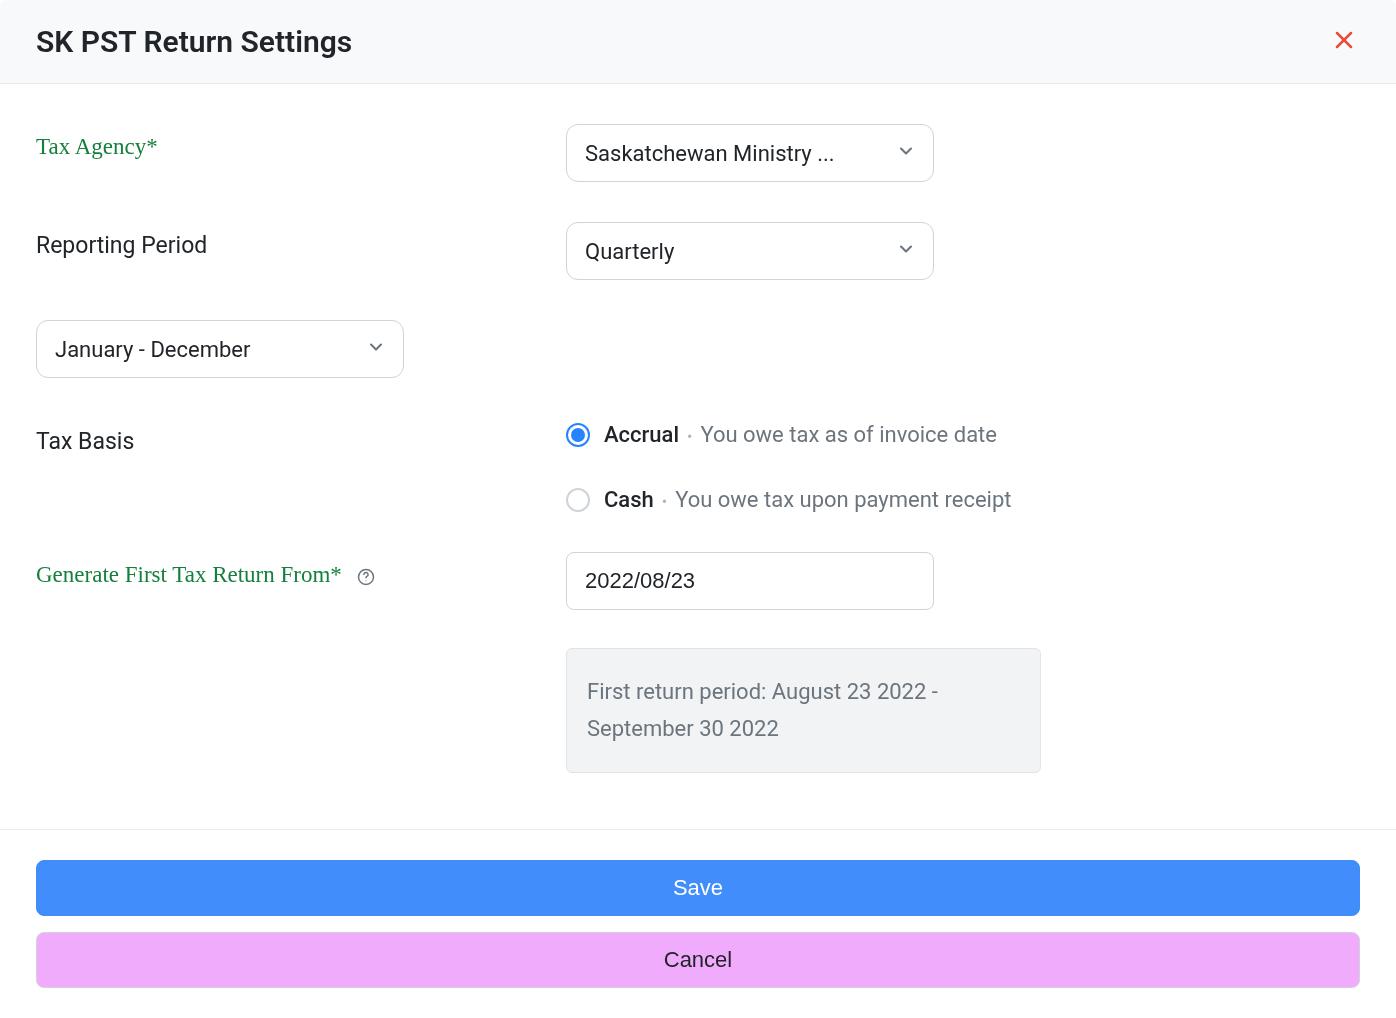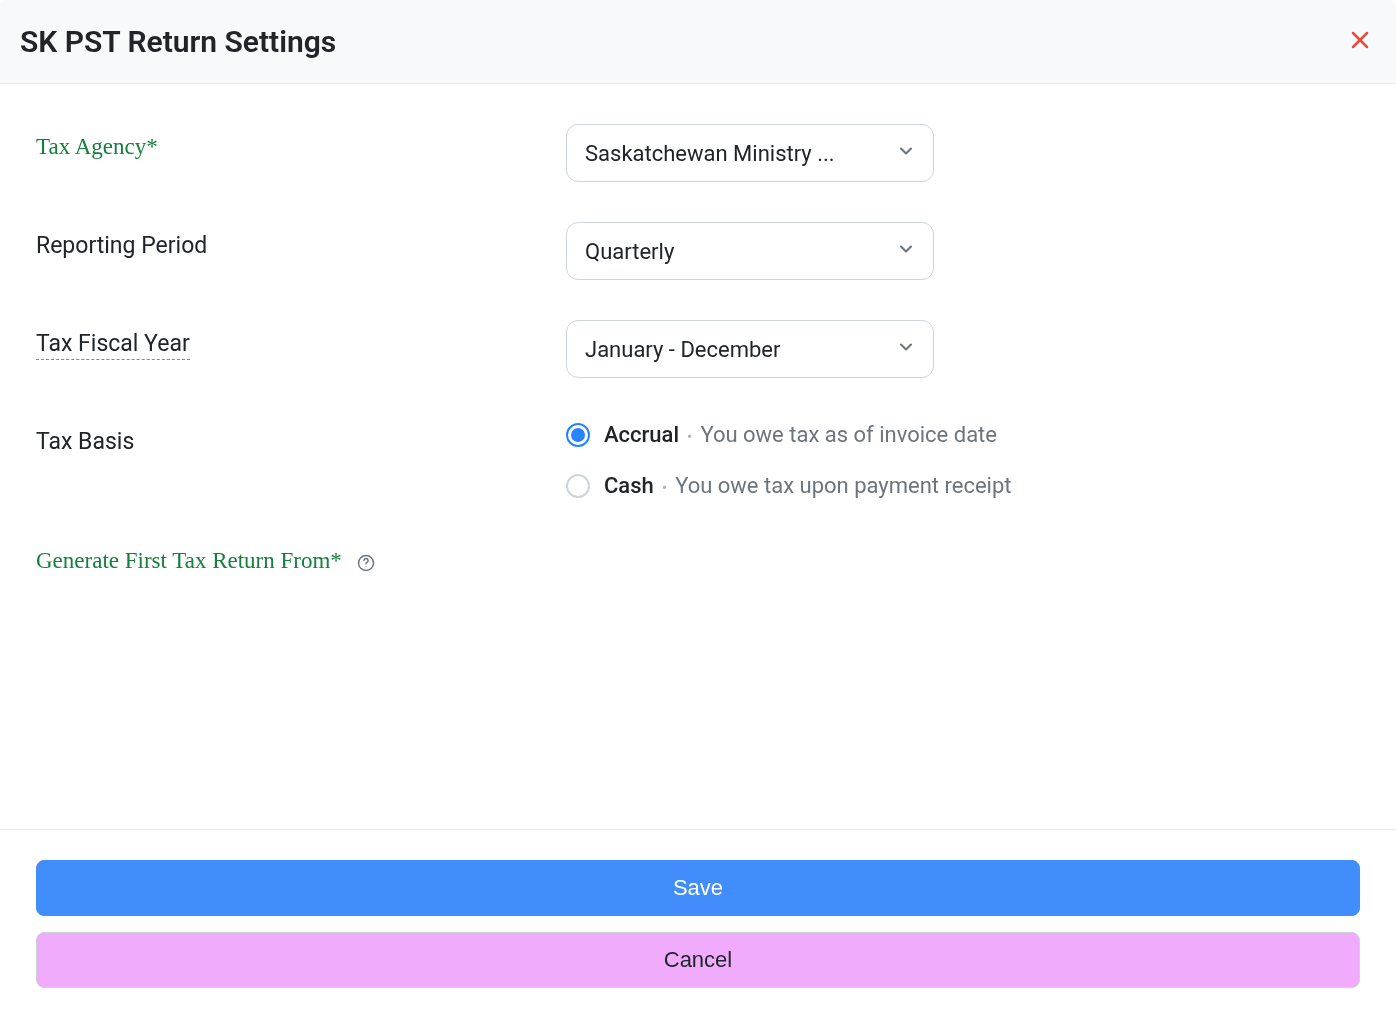--- a/index.html
+++ b/index.html
@@ -15,21 +15,21 @@
     width: 100%;
     height: 100%;
     display: flex;
     flex-direction: column;
     background: #fff;
     border-radius: 6px;
     overflow: hidden;
   }
   .modal-header {
     background: #f8f9fb;
-    padding: 24px 20px;
+    padding: 24px 36px;
     display: flex;
     justify-content: space-between;
     align-items: center;
     border-bottom: 1px solid #e9ecef;
   }
   .modal-title {
     font-size: 30px;
     font-weight: 600;
     color: #212529;
   }
@@ -95,21 +95,21 @@
     right: 18px;
     top: 50%;
     transform: translateY(-50%);
     color: #6c757d;
     pointer-events: none;
   }
   .select-chevron svg { width: 20px; height: 20px; }
   .radio-group {
     display: flex;
     flex-direction: column;
-    gap: 26px;
+    gap: 40px;
     padding-top: 4px;
   }
   .radio-option {
     display: flex;
     align-items: center;
     gap: 14px;
     cursor: pointer;
   }
   .radio-circle {
     width: 24px;
@@ -238,23 +238,20 @@
           <span class="select-chevron">
             <svg viewBox="0 0 24 24" fill="none" stroke="currentColor" stroke-width="2.5" stroke-linecap="round" stroke-linejoin="round">
                 <polyline points="6 9 12 15 18 9"></polyline>
               </svg>
           </span>
         </div>
       </div>
     </div>
 
     <div class="form-row">
-      <div class="form-label">
-        <span class="dotted">Tax Fiscal Year</span>
-      </div>
       <div class="form-control-wrap">
         <div class="select-control">
           <div class="select-box">January - December</div>
           <span class="select-chevron">
             <svg viewBox="0 0 24 24" fill="none" stroke="currentColor" stroke-width="2.5" stroke-linecap="round" stroke-linejoin="round">
                 <polyline points="6 9 12 15 18 9"></polyline>
               </svg>
           </span>
         </div>
       </div>
@@ -286,20 +283,26 @@
       <div class="form-label required">
         <span>Generate First Tax Return From*</span>
         <span class="help-icon">
           <svg viewBox="0 0 24 24" fill="none" stroke="currentColor" stroke-width="1.8">
             <circle cx="12" cy="12" r="9"></circle>
             <path d="M9.5 9a2.5 2.5 0 1 1 3.5 2.3c-.8.4-1 .9-1 1.7" stroke-linecap="round"></path>
             <circle cx="12" cy="16.5" r="0.6" fill="currentColor" stroke="none"></circle>
           </svg>
         </span>
       </div>
+      <div>
+        <div class="form-control-wrap">
+          <input type="text" class="text-input" value="2022/08/23" style="">
+        </div>
+        <div class="info-box">First return period: August 23 2022 - September 30 2022</div>
+      </div>
     </div>
 
   </div>
 
   <div class="modal-footer">
     <button class="btn btn-primary">Save</button>
     <button class="btn btn-secondary">Cancel</button>
   </div>
 
 </div>

